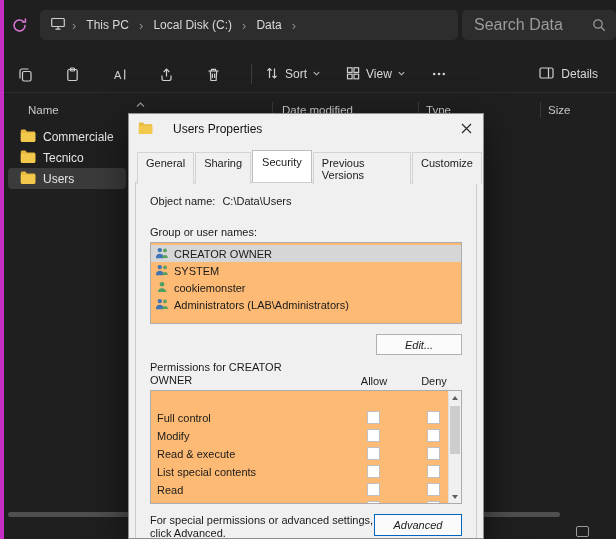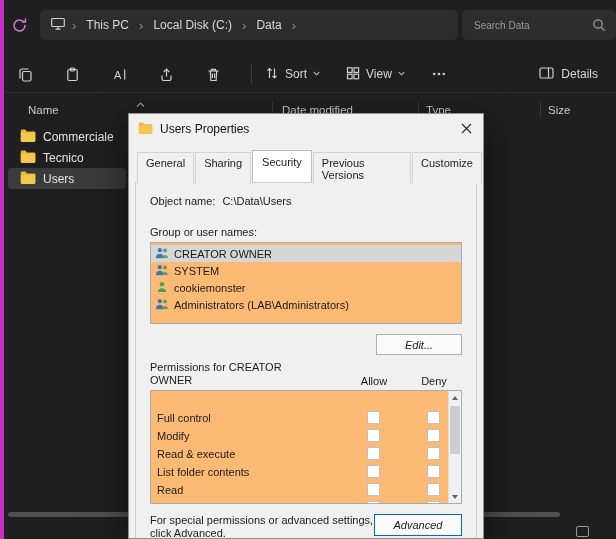--- a/index.html
+++ b/index.html
@@ -23,21 +23,21 @@
     color:#d8d8d8; font-size:12px;
   }
   .crumb { padding:2px 4px; border-radius:3px; cursor:pointer; white-space:nowrap; }
   .crumb-sep { color:#8f8f8f; font-size:13px; padding:0 1px; }
   .searchbox {
     position:absolute; left:462px; top:10px; width:154px; height:30px;
     background:#2d2d2d; border-radius:5px; display:flex; align-items:center;
   }
   .searchbox input {
     flex:1; background:transparent; border:none; outline:none;
-    color:#f9a8d4; font-size:10px; padding-left:12px; width:110px;
+    color:#f9a8d4; font-size:16px; padding-left:12px; width:110px;
     font-family:"Liberation Sans", sans-serif;
   }
   .searchbox input::placeholder { color:#9b9b9b; opacity:1; }
   .search-icon { margin-right:10px; display:flex; }
 
   
   .toolbar {
     position:absolute; top:56px; left:0; width:616px; height:37px;
     display:flex; align-items:center; padding-left:16px;
     border-bottom:1px solid #2c2c2c; color:#d8d8d8; font-size:12px;
@@ -65,21 +65,21 @@
   .hscrollbar { position:absolute; left:8px; top:512px; width:552px; height:5px; background:#4f4f4f; border-radius:3px; z-index:1; }
   .corner-icon { position:absolute; left:576px; top:526px; width:13px; height:11px; border:1.3px solid #9a9a9a; border-radius:2px; z-index:1; }
 
   
   .dialog {
     position:absolute; left:128px; top:113px; width:356px; height:426px;
     background:#f0f0f0; border:1px solid #8f8f8f;
     box-shadow:0 14px 34px rgba(0,0,0,0.55);
     z-index:10; color:#1a1a1a; font-size:11px; overflow:hidden;
   }
-  .dlg-titlebar { height:30px; display:flex; align-items:center; padding:0 0 0 9px; gap:7px; }
+  .dlg-titlebar { height:30px; display:flex; align-items:center; padding:0 0 0 9px; gap:20px; }
   .dlg-title { font-size:12px; color:#111; }
   .dlg-close { margin-left:auto; width:34px; height:30px; display:flex; align-items:center; justify-content:center; cursor:pointer; }
 
   .tabstrip { display:flex; margin:6px 0 0 8px; position:relative; z-index:2; }
   .tab {
     border:1px solid #d4d4d4; border-bottom:none; background:#f0f0f0;
     padding:4px 8px 3px; margin-right:1px; font-size:11px; position:relative; top:2px; cursor:pointer;
   }
   .tab.active { background:#ffffff; border-color:#bdbdbd; top:0; padding:5px 9px 5px; z-index:3; }
 
@@ -405,21 +405,21 @@
         <span>Modify</span>
         <span class="chk allow"></span>
         <span class="chk deny"></span>
       </div>
       <div class="permrow">
         <span>Read &amp; execute</span>
         <span class="chk allow"></span>
         <span class="chk deny"></span>
       </div>
       <div class="permrow">
-        <span>List folder contents</span>
+        <span>List special contents</span>
         <span class="chk allow"></span>
         <span class="chk deny"></span>
       </div>
       <div class="permrow">
         <span>Read</span>
         <span class="chk allow"></span>
         <span class="chk deny"></span>
       </div>
       <div class="permrow">
         <span>Write</span>

